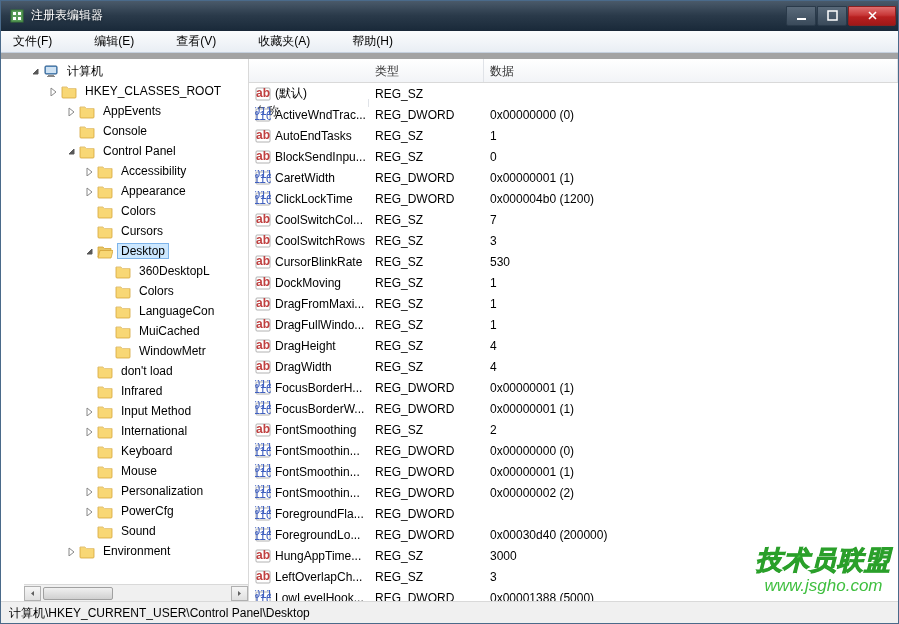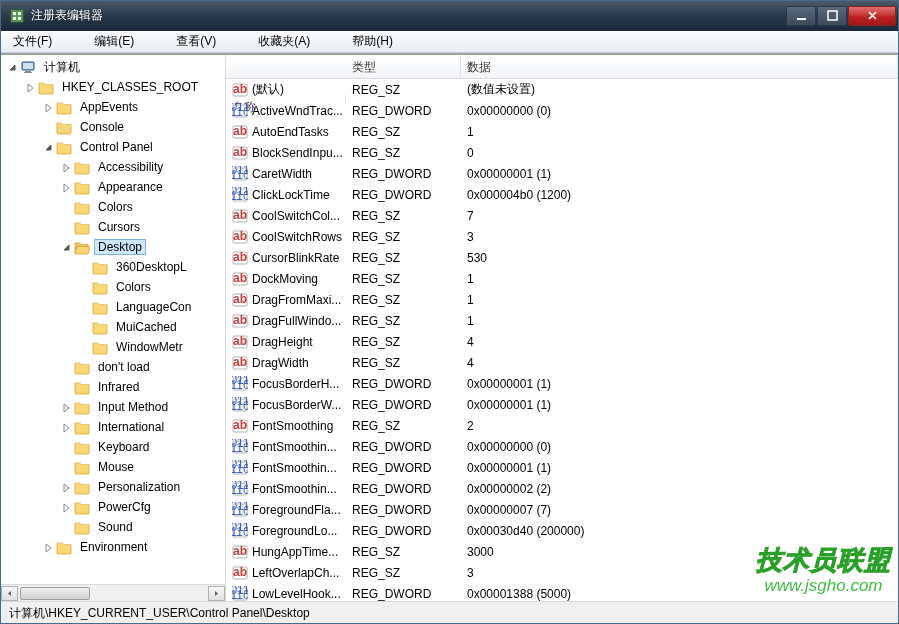--- a/index.html
+++ b/index.html
@@ -12,21 +12,21 @@
 .titlebar-text { flex: 1; font-size: 12px; text-shadow: 0 0 3px rgba(0,0,0,.5); }
 .titlebar-buttons { display: flex; gap: 0; }
 .titlebar-btn { width: 30px; height: 20px; display: flex; align-items: center; justify-content: center; cursor: pointer; border-radius: 0 0 2px 2px; margin-left: 1px; }
 .titlebar-btn.minmax { background: linear-gradient(to bottom, #5a6a7a, #3a4a5a); border: 1px solid #2a3a4a; }
 .titlebar-btn.close { width: 48px; background: linear-gradient(to bottom, #e07070, #c83838 45%, #b82020 55%, #a01818); border: 1px solid #8a2020; }
 .titlebar-btn svg { width: 11px; height: 11px; }
 
 .menubar { height: 22px; background: linear-gradient(to bottom, #fbfcfd, #e9eef4); border-bottom: 1px solid #c5d0de; display: flex; align-items: center; padding: 0 4px; gap: 26px; }
 .menu-item { padding: 2px 8px; cursor: pointer; }
 
-.content { flex: 1; display: flex; border-top: 2px solid #a3a3a3; overflow: hidden; }
+.content { flex: 1; display: flex; border-top: 6px solid #a3a3a3; overflow: hidden; padding-left: 23px; }
 
 .tree-panel { width: 225px; border-right: 1px solid #d9d9d9; overflow: auto; background: #fff; position: relative; }
 .tree-hscroll { position: absolute; bottom: 0; left: 0; right: 0; height: 17px; background: #f0f0f0; border-top: 1px solid #d9d9d9; display: flex; align-items: center; }
 .tree-hscroll .arrow-btn { width: 17px; height: 15px; background: linear-gradient(#f6f6f6,#e0e0e0); border: 1px solid #b0b0b0; display:flex; align-items:center; justify-content:center; }
 .tree-hscroll .track { flex:1; height:15px; position:relative; }
 .tree-hscroll .thumb { position:absolute; left:2px; width:70px; height:13px; top:1px; background:linear-gradient(#f0f0f0,#d0d0d0); border:1px solid #a0a0a0; border-radius:2px; }
 
 .tree { padding: 2px 0 20px 0; }
 .tree-row { display: flex; align-items: center; height: 20px; white-space: nowrap; cursor: pointer; }
 .tree-row.selected .label-wrap { background: #cde8ff; border: 1px solid #7eb4ea; border-radius: 0; padding: 0 3px; }
@@ -415,21 +415,20 @@
       </div>
       <div class="list-body" id="list-body">
           <div class="list-row">
             <div class="cell cell-name">
               <svg class="val-icon" viewBox="0 0 16 16">
                 <use href="#icon-sz"></use>
               </svg>
               <span>(默认)</span>
             </div>
             <div class="cell cell-type">REG_SZ</div>
-            <div class="cell cell-data">(数值未设置)</div>
           </div>
           <div class="list-row">
             <div class="cell cell-name">
               <svg class="val-icon" viewBox="0 0 16 16">
                 <use href="#icon-dw"></use>
               </svg>
               <span>ActiveWndTrac...</span>
             </div>
             <div class="cell cell-type">REG_DWORD</div>
             <div class="cell cell-data">0x00000000 (0)</div>
@@ -615,21 +614,20 @@
             <div class="cell cell-data">0x00000002 (2)</div>
           </div>
           <div class="list-row">
             <div class="cell cell-name">
               <svg class="val-icon" viewBox="0 0 16 16">
                 <use href="#icon-dw"></use>
               </svg>
               <span>ForegroundFla...</span>
             </div>
             <div class="cell cell-type">REG_DWORD</div>
-            <div class="cell cell-data">0x00000007 (7)</div>
           </div>
           <div class="list-row">
             <div class="cell cell-name">
               <svg class="val-icon" viewBox="0 0 16 16">
                 <use href="#icon-dw"></use>
               </svg>
               <span>ForegroundLo...</span>
             </div>
             <div class="cell cell-type">REG_DWORD</div>
             <div class="cell cell-data">0x00030d40 (200000)</div>

